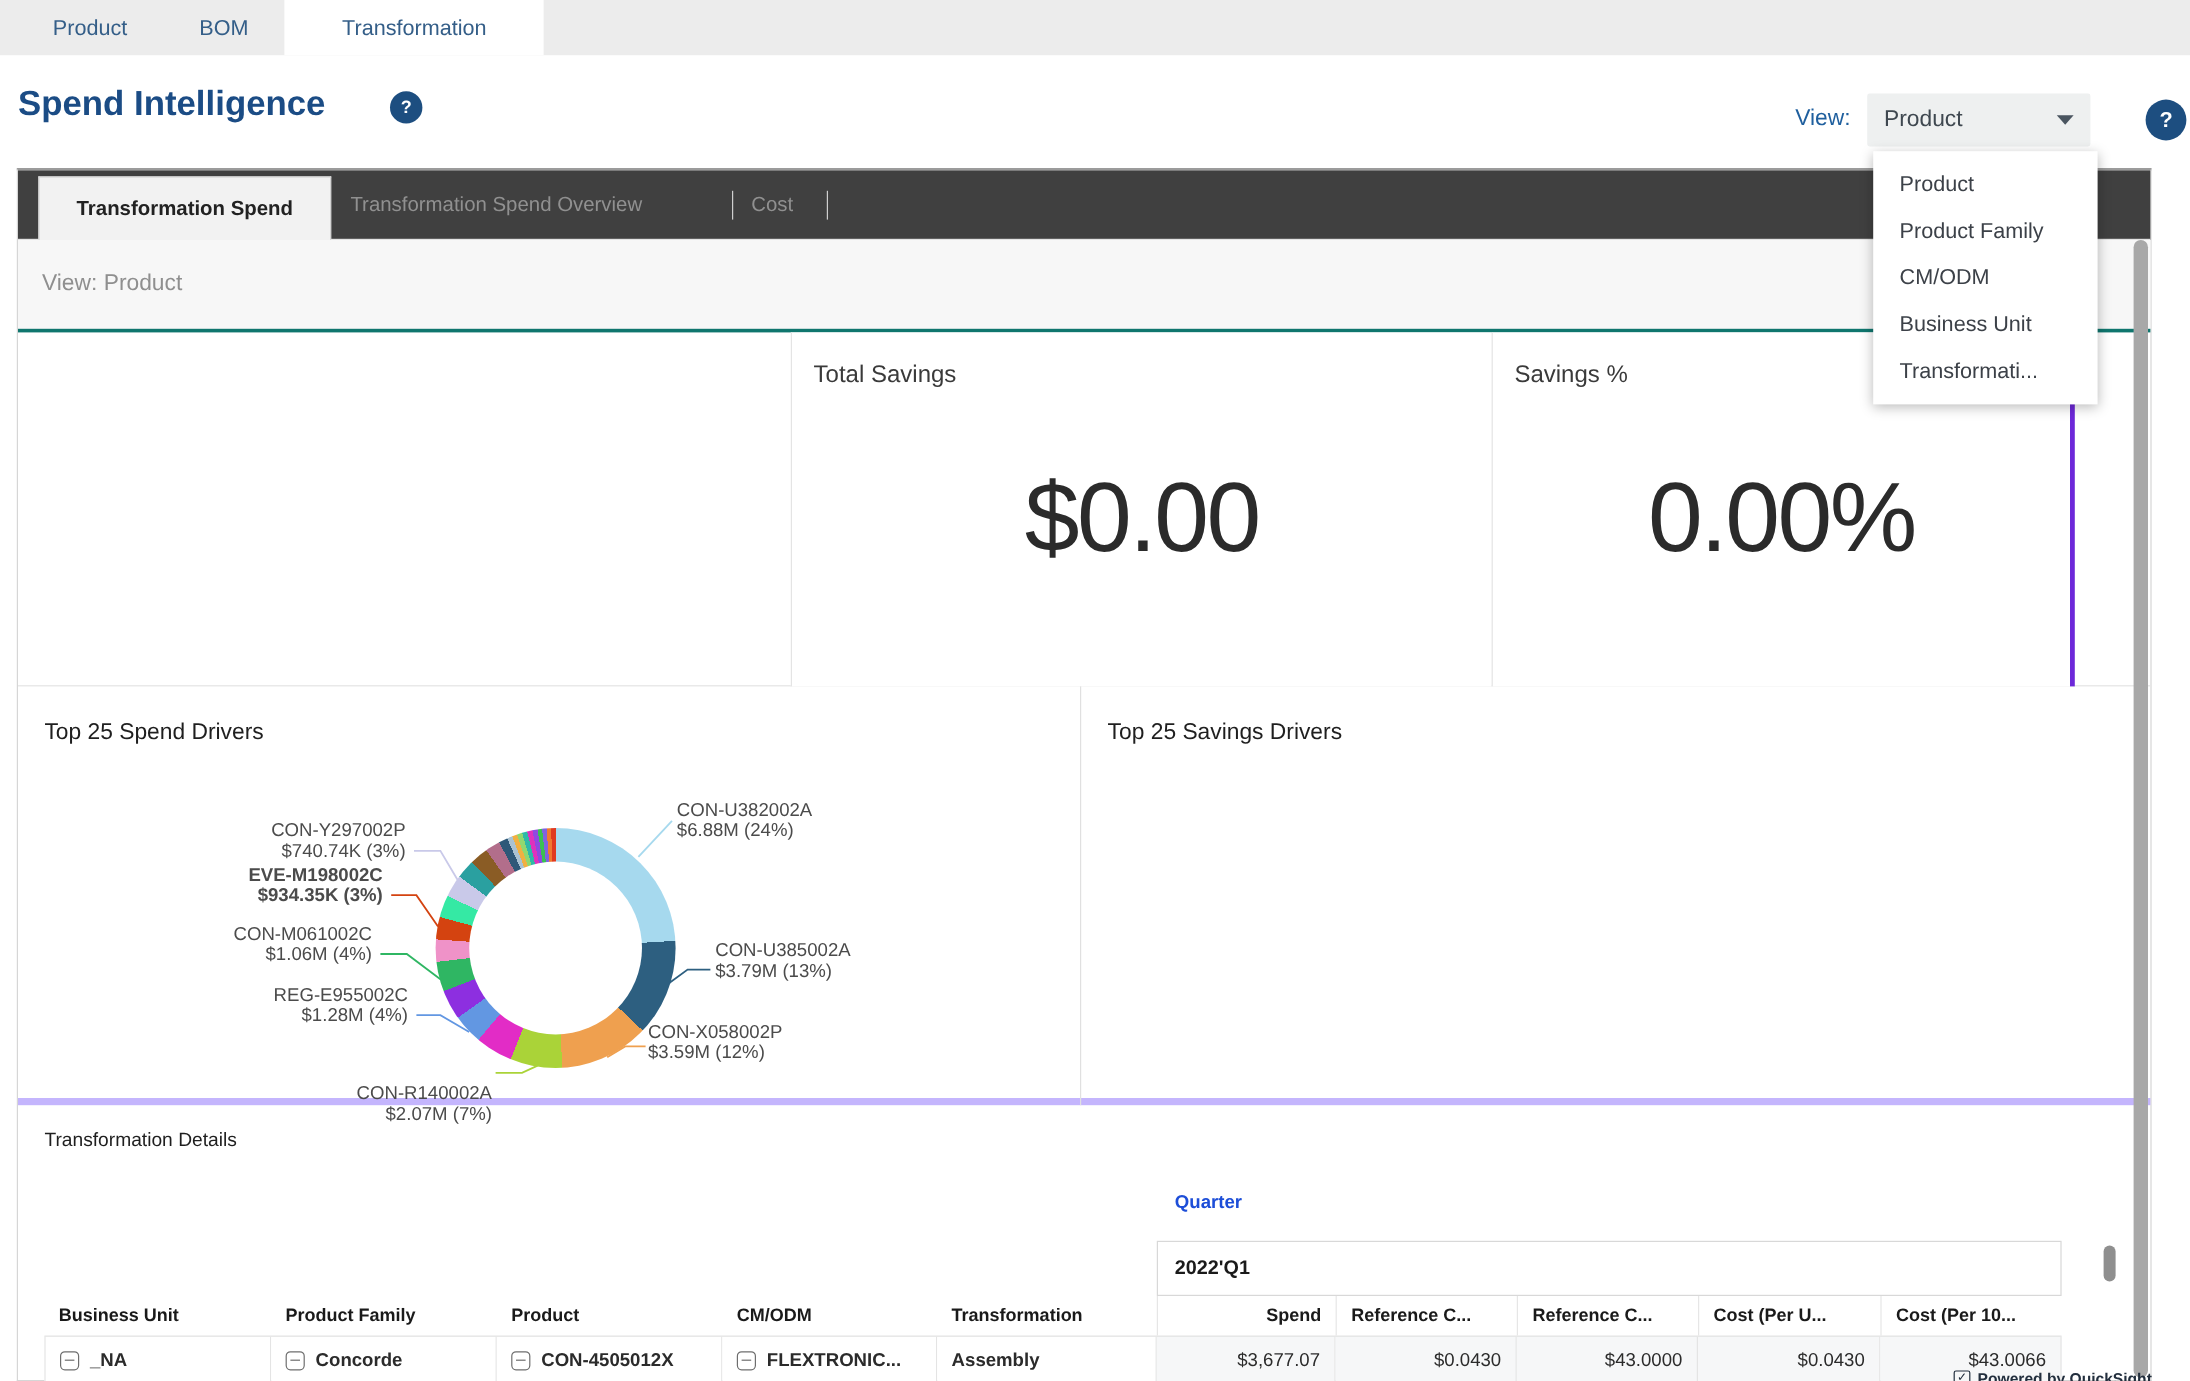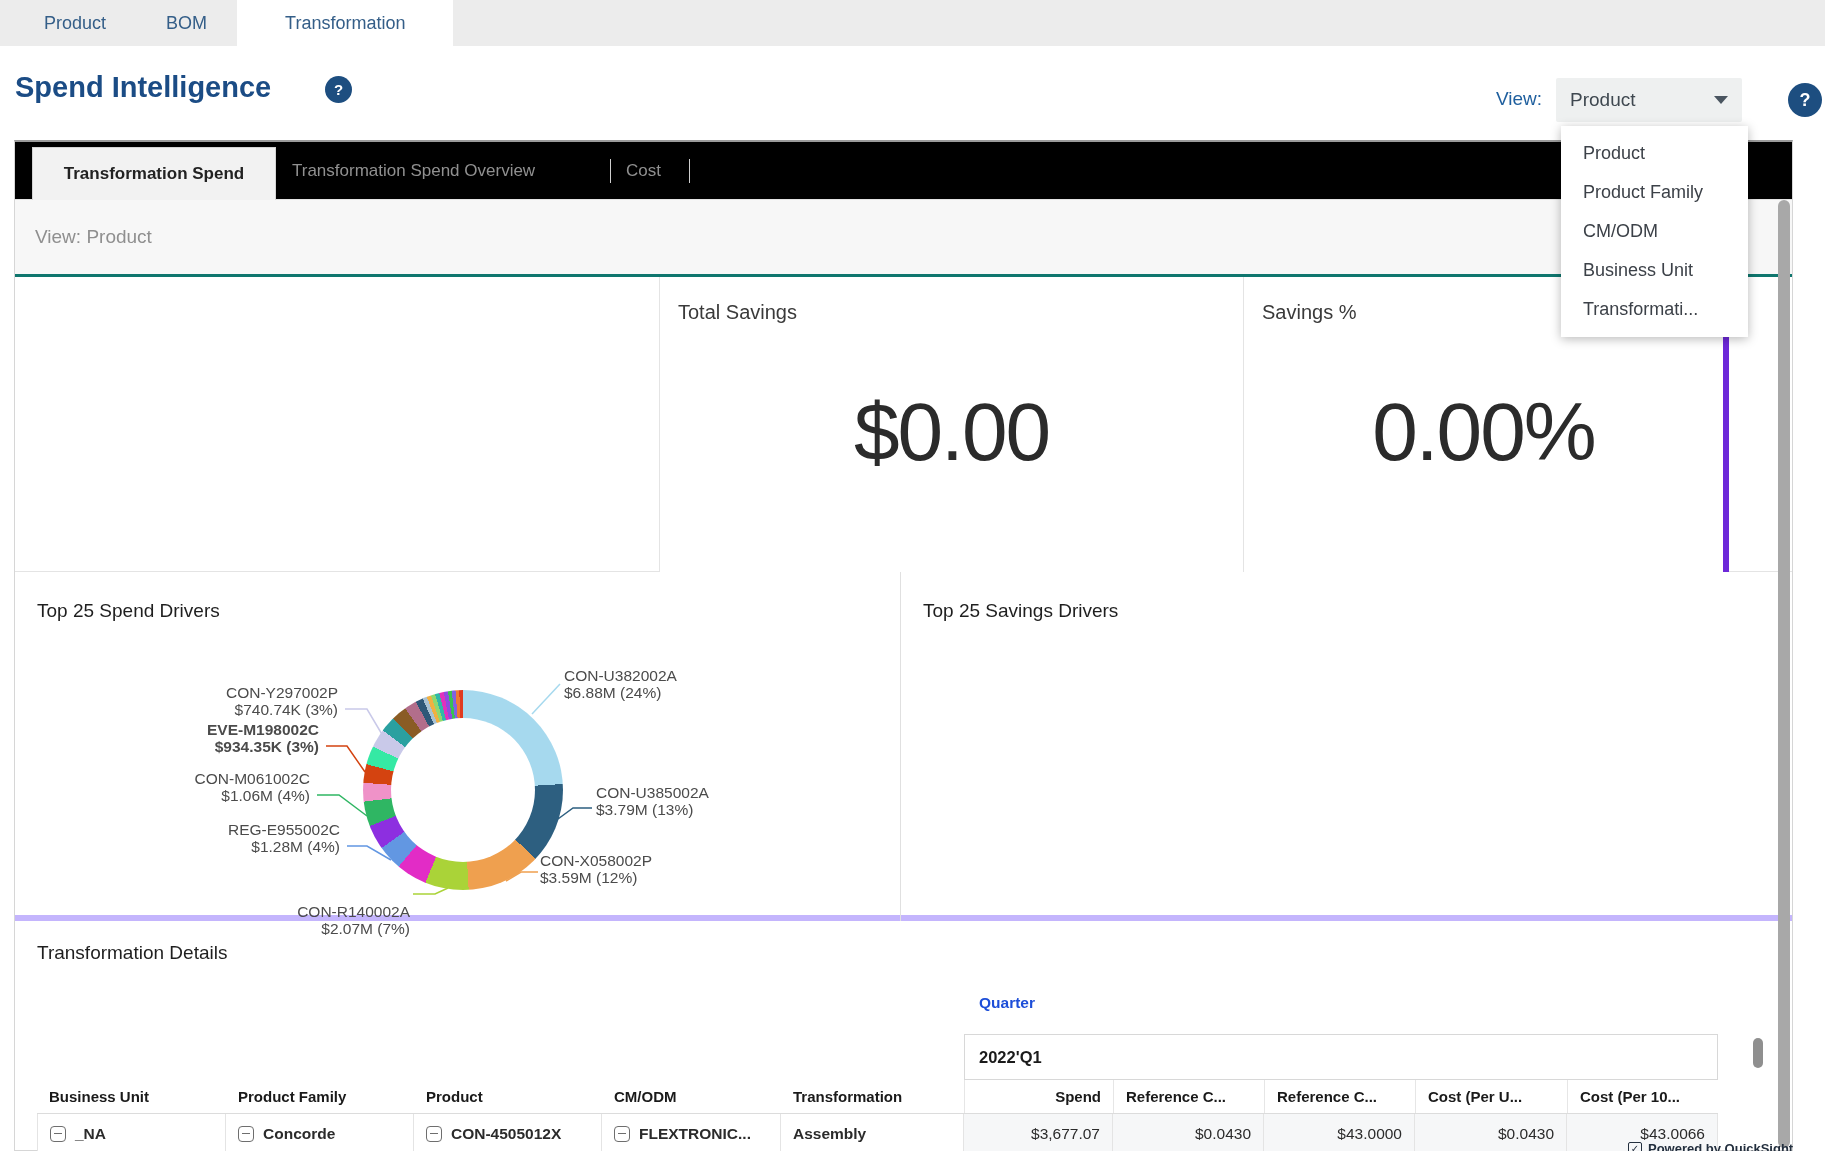--- a/index.html
+++ b/index.html
@@ -28,58 +28,58 @@
   
   .dropdown-menu { position:absolute; left:1561px; top:126px; width:187px; background:#fff; z-index:50;
     box-shadow:0 2px 10px rgba(0,0,0,0.28); padding:8px 0; }
   .dropdown-item { height:39px; display:flex; align-items:center; padding:0 22px; font-size:18px; color:#3c4148; cursor:pointer; white-space:nowrap; }
 
   
   .panel { position:absolute; left:14px; top:140px; width:1779px; height:1011px; background:#fff;
     border:1px solid #d6d6d6; border-top:2px solid #9b9b9b; }
 
   
-  .subtab-bar { position:absolute; left:0; top:0; width:100%; height:58px; background:#000000; border-bottom:1px solid #e3e3e3; }
+  .subtab-bar { position:absolute; left:0; top:0; width:100%; height:58px; background:#404040; border-bottom:1px solid #e3e3e3; }
   .subtab-active { position:absolute; left:17px; top:5px; width:244px; height:53px; background:#f2f2f2;
     border:1px solid #d4d4d4; border-bottom:none; display:flex; align-items:center; justify-content:center;
     font-size:17px; font-weight:bold; color:#222; cursor:pointer; }
   .subtab { position:absolute; top:0; height:58px; display:flex; align-items:center; font-size:17px; color:#909090; cursor:pointer; }
   .subtab.t2 { left:277px; }
   .subtab.t3 { left:611px; }
   .subtab-div { position:absolute; top:17px; width:1px; height:24px; background:#cfcfcf; }
   .subtab-div.d1 { left:595px; } .subtab-div.d2 { left:674px; }
 
   
   .view-banner { position:absolute; left:0; top:58px; width:100%; height:77px; background:#f7f7f7;
     border-bottom:3px solid #0f766e; font-size:19px; color:#8f8f8f; display:flex; align-items:center; padding-left:20px; }
 
   
   .kpi-row { position:absolute; left:0; top:135px; width:100%; height:295px; border-bottom:1px solid #e4e4e4; }
   .kpi-card { position:absolute; top:0; height:295px; background:#fff; }
   .kpi-card.c1 { left:0; width:644px; }
   .kpi-card.c2 { left:644px; width:584px; border-left:1px solid #e4e4e4; }
-  .kpi-card.c3 { left:1228px; width:486px; border-left:1px solid #e4e4e4; border-right:6px solid #6d28d9; }
+  .kpi-card.c3 { left:1228px; width:486px; border-left:1px solid #e4e4e4; border-right:4px solid #6d28d9; }
   .kpi-label { position:absolute; left:18px; top:24px; font-size:20px; color:#3a3a3a; }
   .kpi-value { position:absolute; left:0; top:108px; width:100%; text-align:center; font-size:82px;
     letter-spacing:-2px; color:#2b2b2b; }
 
   
   .charts-row { position:absolute; left:0; top:430px; width:100%; height:349px; border-bottom:6px solid #c4b5fd; }
   .spend-panel { position:absolute; left:0; top:0; width:886px; height:349px; border-right:1px solid #e0e0e0; }
   .savings-panel { position:absolute; left:886px; top:0; width:878px; height:349px; }
   .chart-title { position:absolute; left:22px; top:28px; font-size:19px; color:#1f1f1f; }
 
   .donut { position:absolute; left:348px; top:118px; width:200px; height:200px; border-radius:50%; cursor:pointer; }
   .donut-hole { position:absolute; left:28px; top:28px; width:144px; height:144px; border-radius:50%; background:#fff; }
   .donut-label { position:absolute; font-size:15.5px; line-height:17px; color:#4b4b4b; white-space:nowrap; }
   .donut-label.right-align { text-align:right; }
   .leader-svg { position:absolute; left:0; top:0; width:886px; height:349px; pointer-events:none; }
 
   
-  .details-title { position:absolute; left:22px; top:800px; font-size:19px; color:#1f1f1f; }
+  .details-title { position:absolute; left:22px; top:800px; font-size:16px; color:#1f1f1f; }
   .quarter-label { position:absolute; left:964px; top:852px; font-size:15.5px; font-weight:bold; color:#1d4ed8; }
   .quarter-box { position:absolute; left:949px; top:892px; width:754px; height:46px; border:1px solid #d8d8d8;
     display:flex; align-items:center; padding-left:14px; font-size:16.5px; font-weight:bold; color:#1a1a1a; }
   .thead-row { position:absolute; left:22px; top:938px; display:flex; height:34px; border-bottom:1px solid #dcdcdc; }
   .th { display:flex; align-items:center; padding:0 12px; font-size:15px; font-weight:bold; color:#1a1a1a;
     white-space:nowrap; overflow:hidden; }
   .th.qcol { border-left:1px solid #e6e6e6; }
   .th.num-right { justify-content:flex-end; }
   .tbody-row { position:absolute; left:22px; top:972px; display:flex; height:39px; }
   .td { display:flex; align-items:center; padding:0 12px; font-size:15.5px; color:#2b2b2b;

